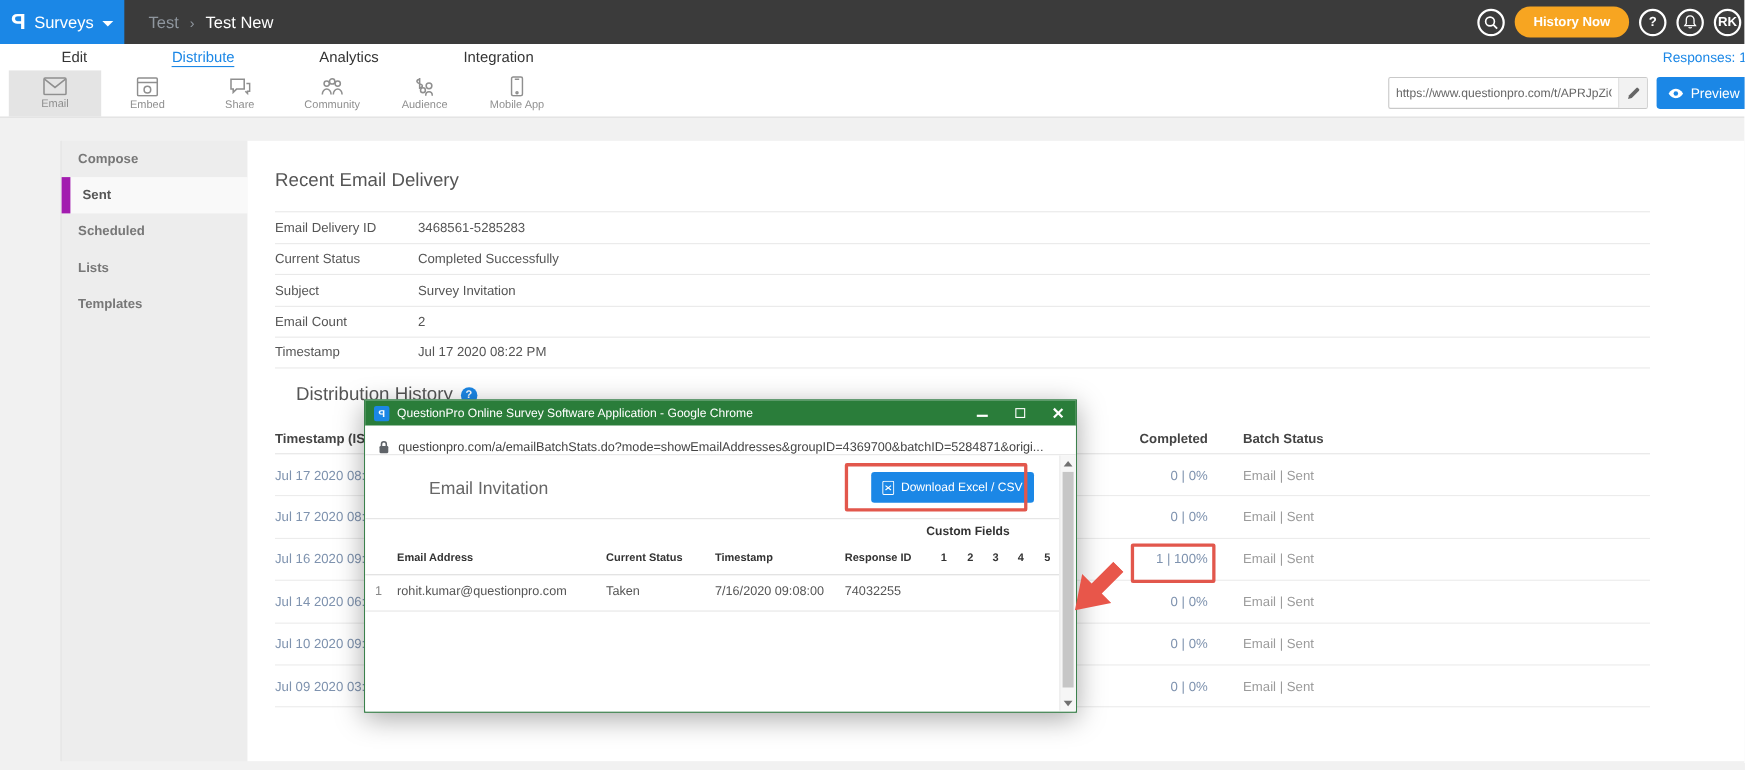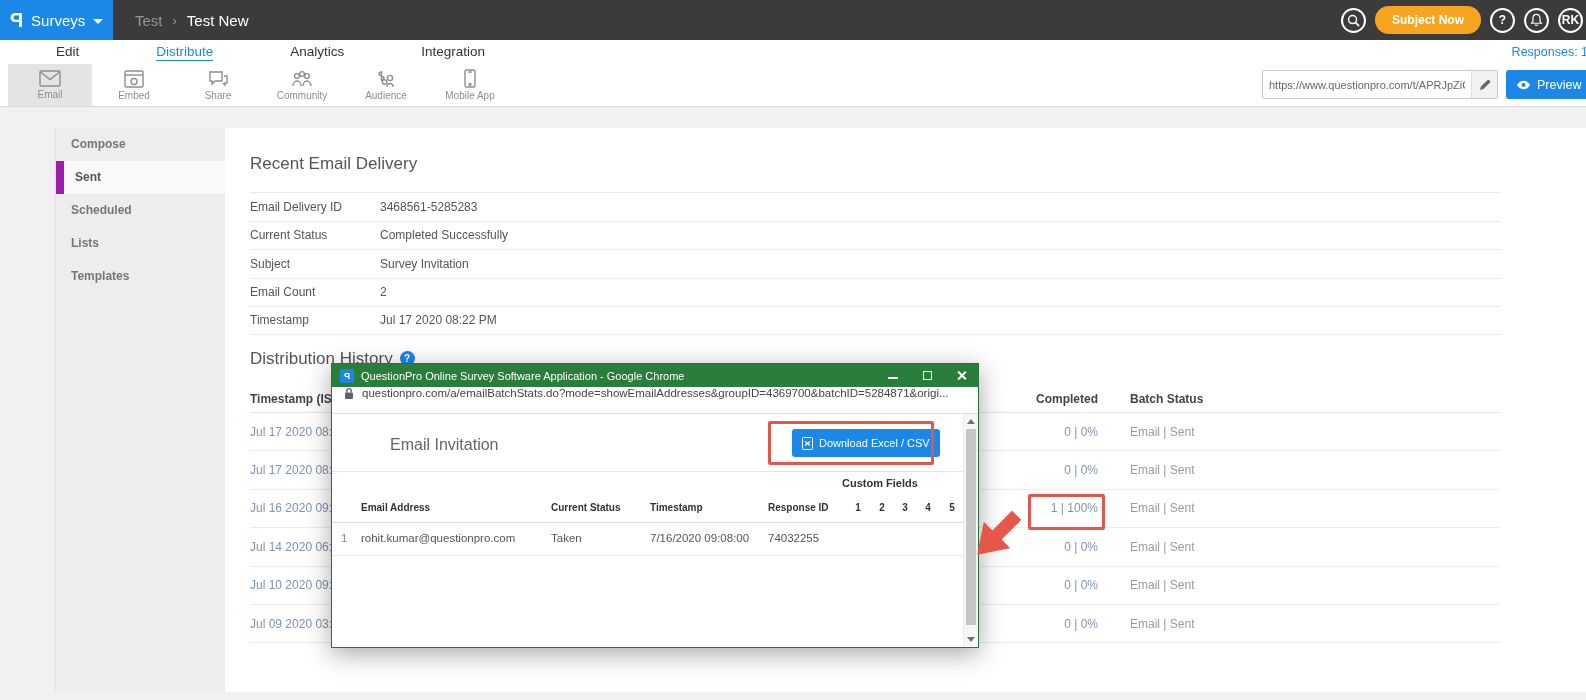--- a/index.html
+++ b/index.html
@@ -72,21 +72,21 @@
   .favicon span { transform:scaleX(-1); }
   .win-title { color:#fff; font-size:11px; margin-left:7px; white-space:nowrap; overflow:hidden; flex:1; }
   .win-controls { display:flex; height:23px; }
   .win-ctl { width:34px; height:23px; display:flex; align-items:center; justify-content:center; cursor:pointer; position:relative; }
   .ico-min { width:10px; border-bottom:2px solid #fff; margin-top:4px; }
   .ico-max { width:9px; height:9px; border:1.5px solid #fff; }
   .ico-close { width:11px; height:11px; position:relative; }
   .ico-close::before, .ico-close::after { content:""; position:absolute; left:5px; top:0; width:1.6px; height:11px; background:#fff; }
   .ico-close::before { transform:rotate(45deg); }
   .ico-close::after { transform:rotate(-45deg); }
-  .win-urlbar { height:27px; background:#fff; border-bottom:1px solid #e0e0e0; display:flex; align-items:flex-start; padding:0 12px; }
+  .win-urlbar { height:27px; background:#fff; border-bottom:1px solid #e0e0e0; display:flex; align-items:flex-end; padding:0 12px; }
   .win-url { font-size:11.5px; color:#444; margin-left:8px; white-space:nowrap; overflow:hidden; }
   .popup-body { position:relative; height:232px; background:#fff; }
   .popup-heading { position:absolute; left:58px; top:22px; font-size:16px; color:#666; }
   .download-btn { position:absolute; left:460px; top:15px; height:28px; background:#1b87e6; border:none; border-radius:3px; color:#fff; font-size:11px; display:flex; align-items:center; gap:6px; padding:0 10px; cursor:pointer; }
   .anno-box-btn { position:absolute; left:436px; top:7px; width:166px; height:44px; border:3px solid #e2574c; border-radius:2px; pointer-events:none; }
   .popup-sep { position:absolute; left:0; top:57px; right:15px; border-top:1px solid #e4e4e4; }
   .custom-fields { position:absolute; left:488px; top:63px; width:120px; text-align:center; font-size:11px; font-weight:bold; color:#333; }
   .stat-header { position:absolute; left:0; top:88px; right:15px; height:20px; font-size:10px; font-weight:bold; color:#333; }
   .stat-hline { position:absolute; left:0; top:108px; right:15px; border-top:1px solid #dcdcdc; }
   .stat-row { position:absolute; left:0; top:118px; right:15px; height:20px; font-size:11.5px; color:#555; }
@@ -122,21 +122,21 @@
     <span class="crumb-sep">›</span>
     <span class="crumb-current">Test New</span>
   </div>
   <div class="top-right">
     <span class="circle-btn">
       <svg width="13" height="13" viewBox="0 0 14 14">
           <circle cx="6" cy="6" r="4.3" fill="none" stroke="#fff" stroke-width="1.6"></circle>
           <line x1="9.3" y1="9.3" x2="13" y2="13" stroke="#fff" stroke-width="1.8"></line>
         </svg>
     </span>
-    <button class="upgrade-btn">Subject Now</button>
+    <button class="upgrade-btn">History Now</button>
     <span class="circle-btn">
         <span>?</span>
       </span>
     <span class="circle-btn">
       <svg width="13" height="14" viewBox="0 0 14 15">
           <path d="M7 1.5 C4.5 1.5 3.2 3.4 3.2 5.6 L3.2 9 L1.8 11 L12.2 11 L10.8 9 L10.8 5.6 C10.8 3.4 9.5 1.5 7 1.5 Z" fill="none" stroke="#fff" stroke-width="1.3"></path>
           <path d="M5.6 12.4 a1.5 1.5 0 0 0 2.8 0" fill="none" stroke="#fff" stroke-width="1.2"></path>
         </svg>
     </span>
     <span class="circle-btn">RK</span>
@@ -246,21 +246,21 @@
       <div class="kv-row">
         <span class="kv-label">Email Count</span>
         <span class="kv-value">2</span>
       </div>
       <div class="kv-row">
         <span class="kv-label">Timestamp</span>
         <span class="kv-value">Jul 17 2020 08:22 PM</span>
       </div>
     </div>
 
-    <div class="section-title" style="top:221px;">
+    <div class="section-title" style="top:221px;margin-left:19px;">
       <span>Distribution History</span><span class="help-circle">?</span>
     </div>
 
     <div class="hist-table">
       <div class="hist-header">
         <span class="c-ts">Timestamp (IST)</span>
         <span class="c-completed">Completed</span>
         <span class="c-batch">Batch Status</span>
       </div>
       <div class="hist-row">

